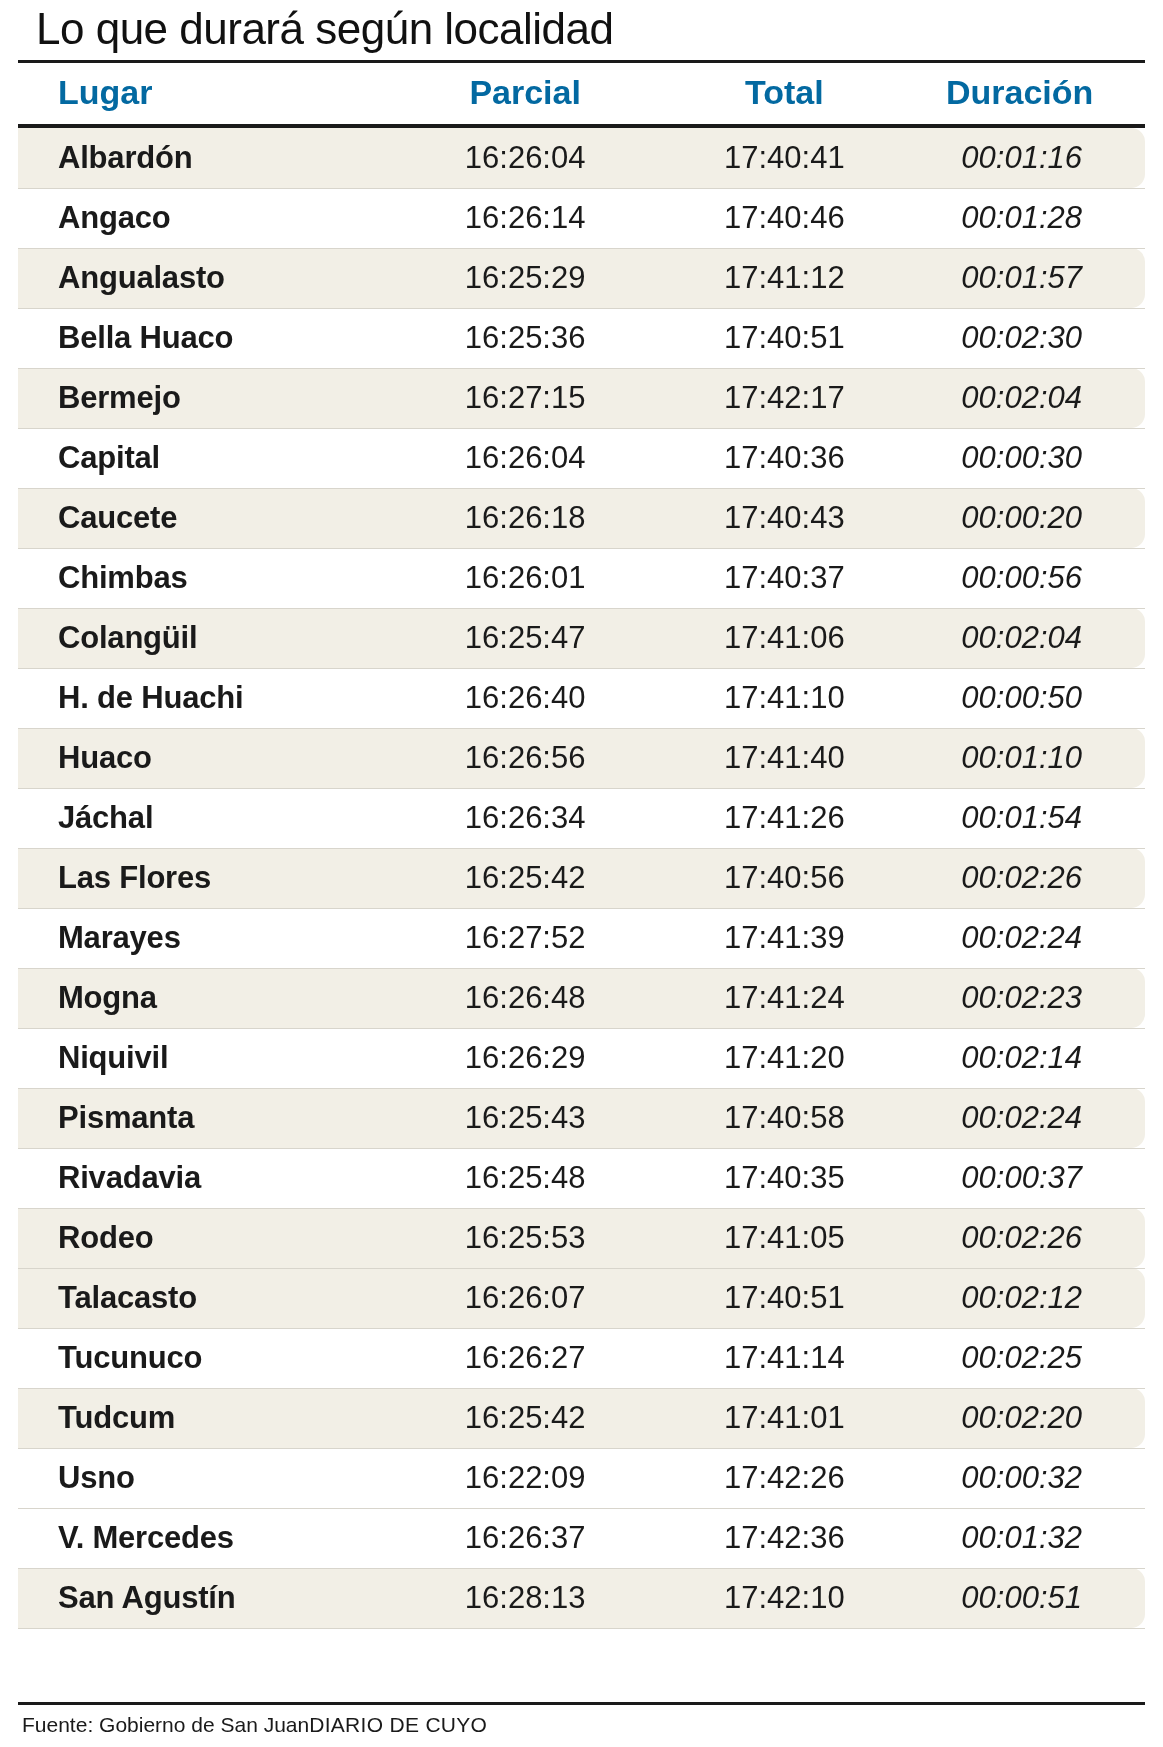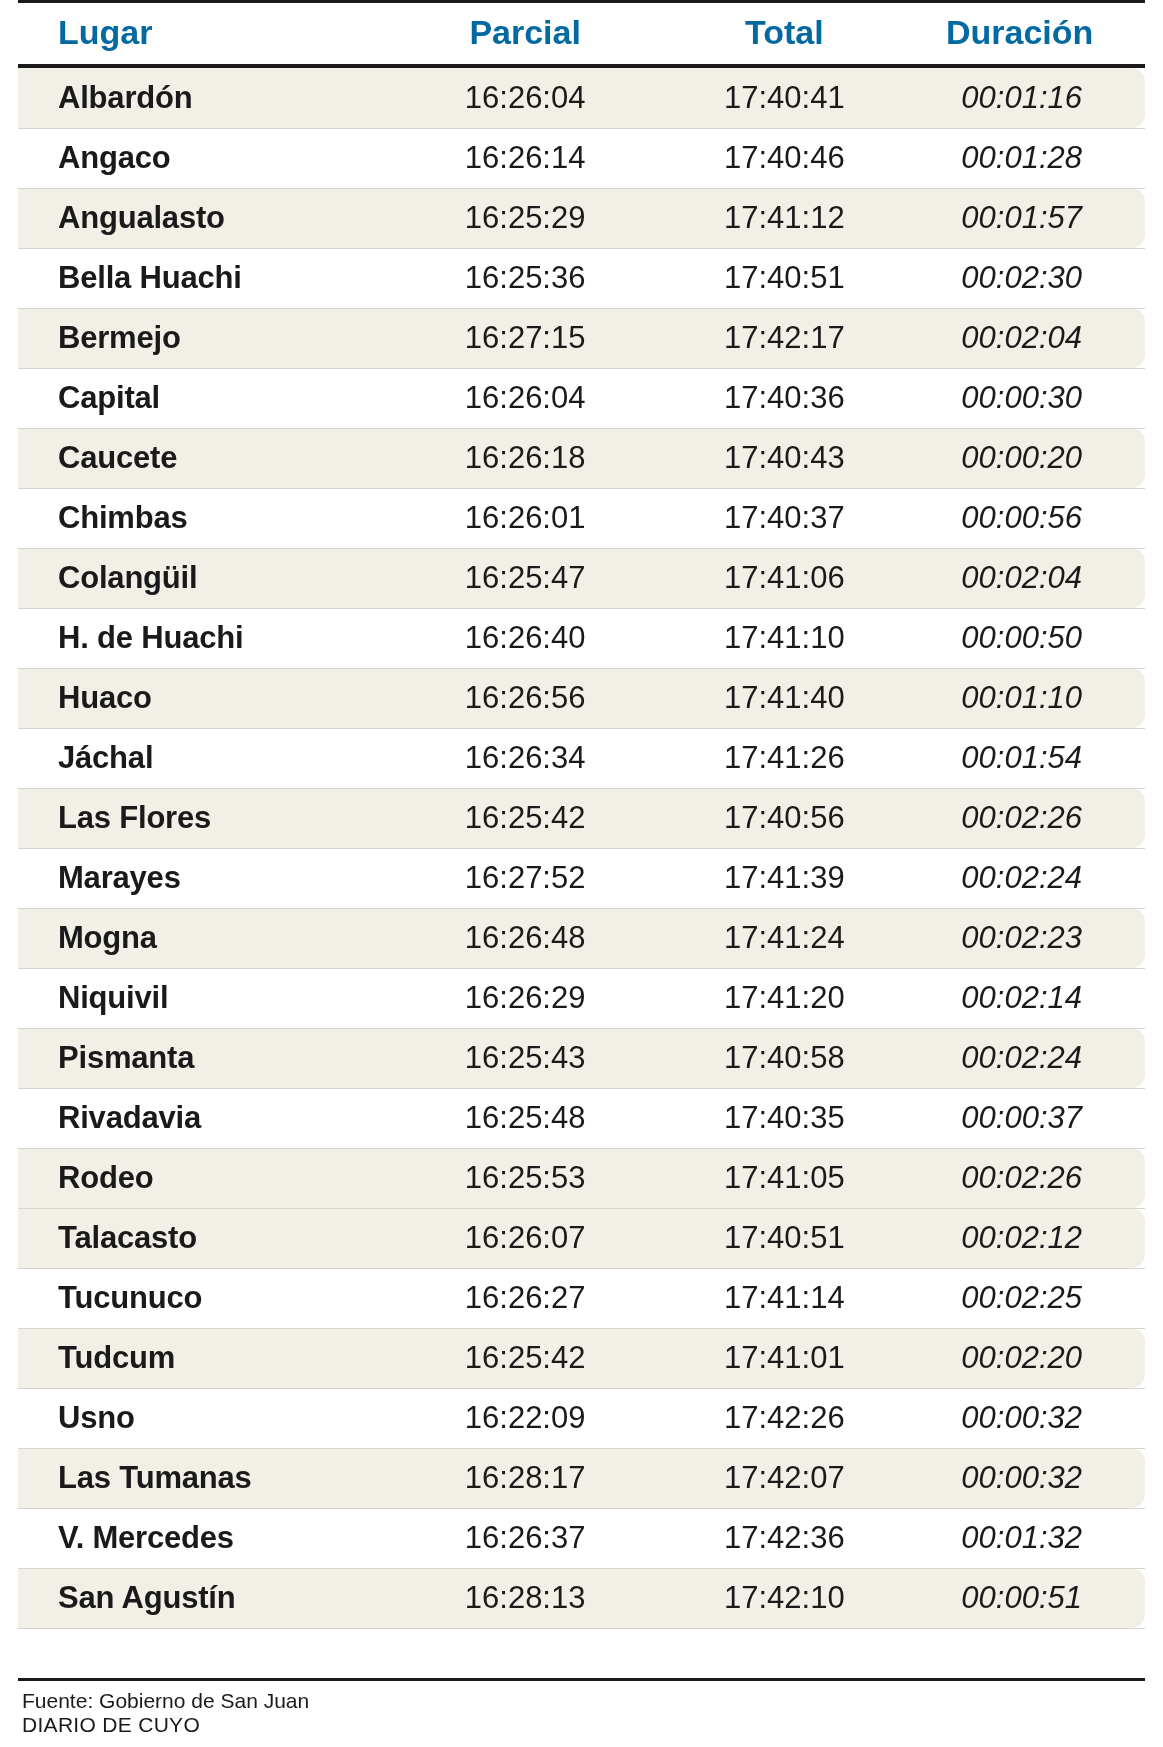--- a/index.html
+++ b/index.html
@@ -112,30 +112,30 @@
     background: #1a1a1a;
     width: 100%;
     margin-bottom: 6px;
   }
   .footer {
     display: flex;
     justify-content: flex-start;
     align-items: baseline;
     font-size: 21px;
     padding: 2px 4px 10px 4px;
-    flex-direction: column;
   }
   .footer .source { color: #1a1a1a; }
   .footer .brand { color: #1a1a1a; letter-spacing: 0.3px; }
 </style>
 </head>
 <body>
 
 <div class="page">
 
+  <div class="title">Lo que durará según localidad</div>
 
   <div class="rule-top"></div>
 
   <table class="data">
     <colgroup>
       <col class="c-place">
       <col class="c-part">
       <col class="c-total">
       <col class="c-dur">
     </colgroup>
@@ -165,21 +165,21 @@
           <td class="total">17:40:46</td>
           <td class="duracion">00:01:28</td>
         </tr>
         <tr class="odd">
           <td class="place first-cell">Angualasto</td>
           <td class="parcial">16:25:29</td>
           <td class="total">17:41:12</td>
           <td class="duracion">00:01:57</td>
         </tr>
         <tr class="even">
-          <td class="place first-cell">Bella Huachi</td>
+          <td class="place first-cell">Bella Huaco</td>
           <td class="parcial">16:25:36</td>
           <td class="total">17:40:51</td>
           <td class="duracion">00:02:30</td>
         </tr>
         <tr class="odd">
           <td class="place first-cell">Bermejo</td>
           <td class="parcial">16:27:15</td>
           <td class="total">17:42:17</td>
           <td class="duracion">00:02:04</td>
         </tr>
@@ -282,26 +282,20 @@
         <tr class="odd">
           <td class="place first-cell">Tudcum</td>
           <td class="parcial">16:25:42</td>
           <td class="total">17:41:01</td>
           <td class="duracion">00:02:20</td>
         </tr>
         <tr class="even">
           <td class="place first-cell">Usno</td>
           <td class="parcial">16:22:09</td>
           <td class="total">17:42:26</td>
-          <td class="duracion">00:00:32</td>
-        </tr>
-        <tr class="odd">
-          <td class="place first-cell">Las Tumanas</td>
-          <td class="parcial">16:28:17</td>
-          <td class="total">17:42:07</td>
           <td class="duracion">00:00:32</td>
         </tr>
         <tr class="even">
           <td class="place first-cell">V. Mercedes</td>
           <td class="parcial">16:26:37</td>
           <td class="total">17:42:36</td>
           <td class="duracion">00:01:32</td>
         </tr>
         <tr class="odd">
           <td class="place first-cell">San Agustín</td>

